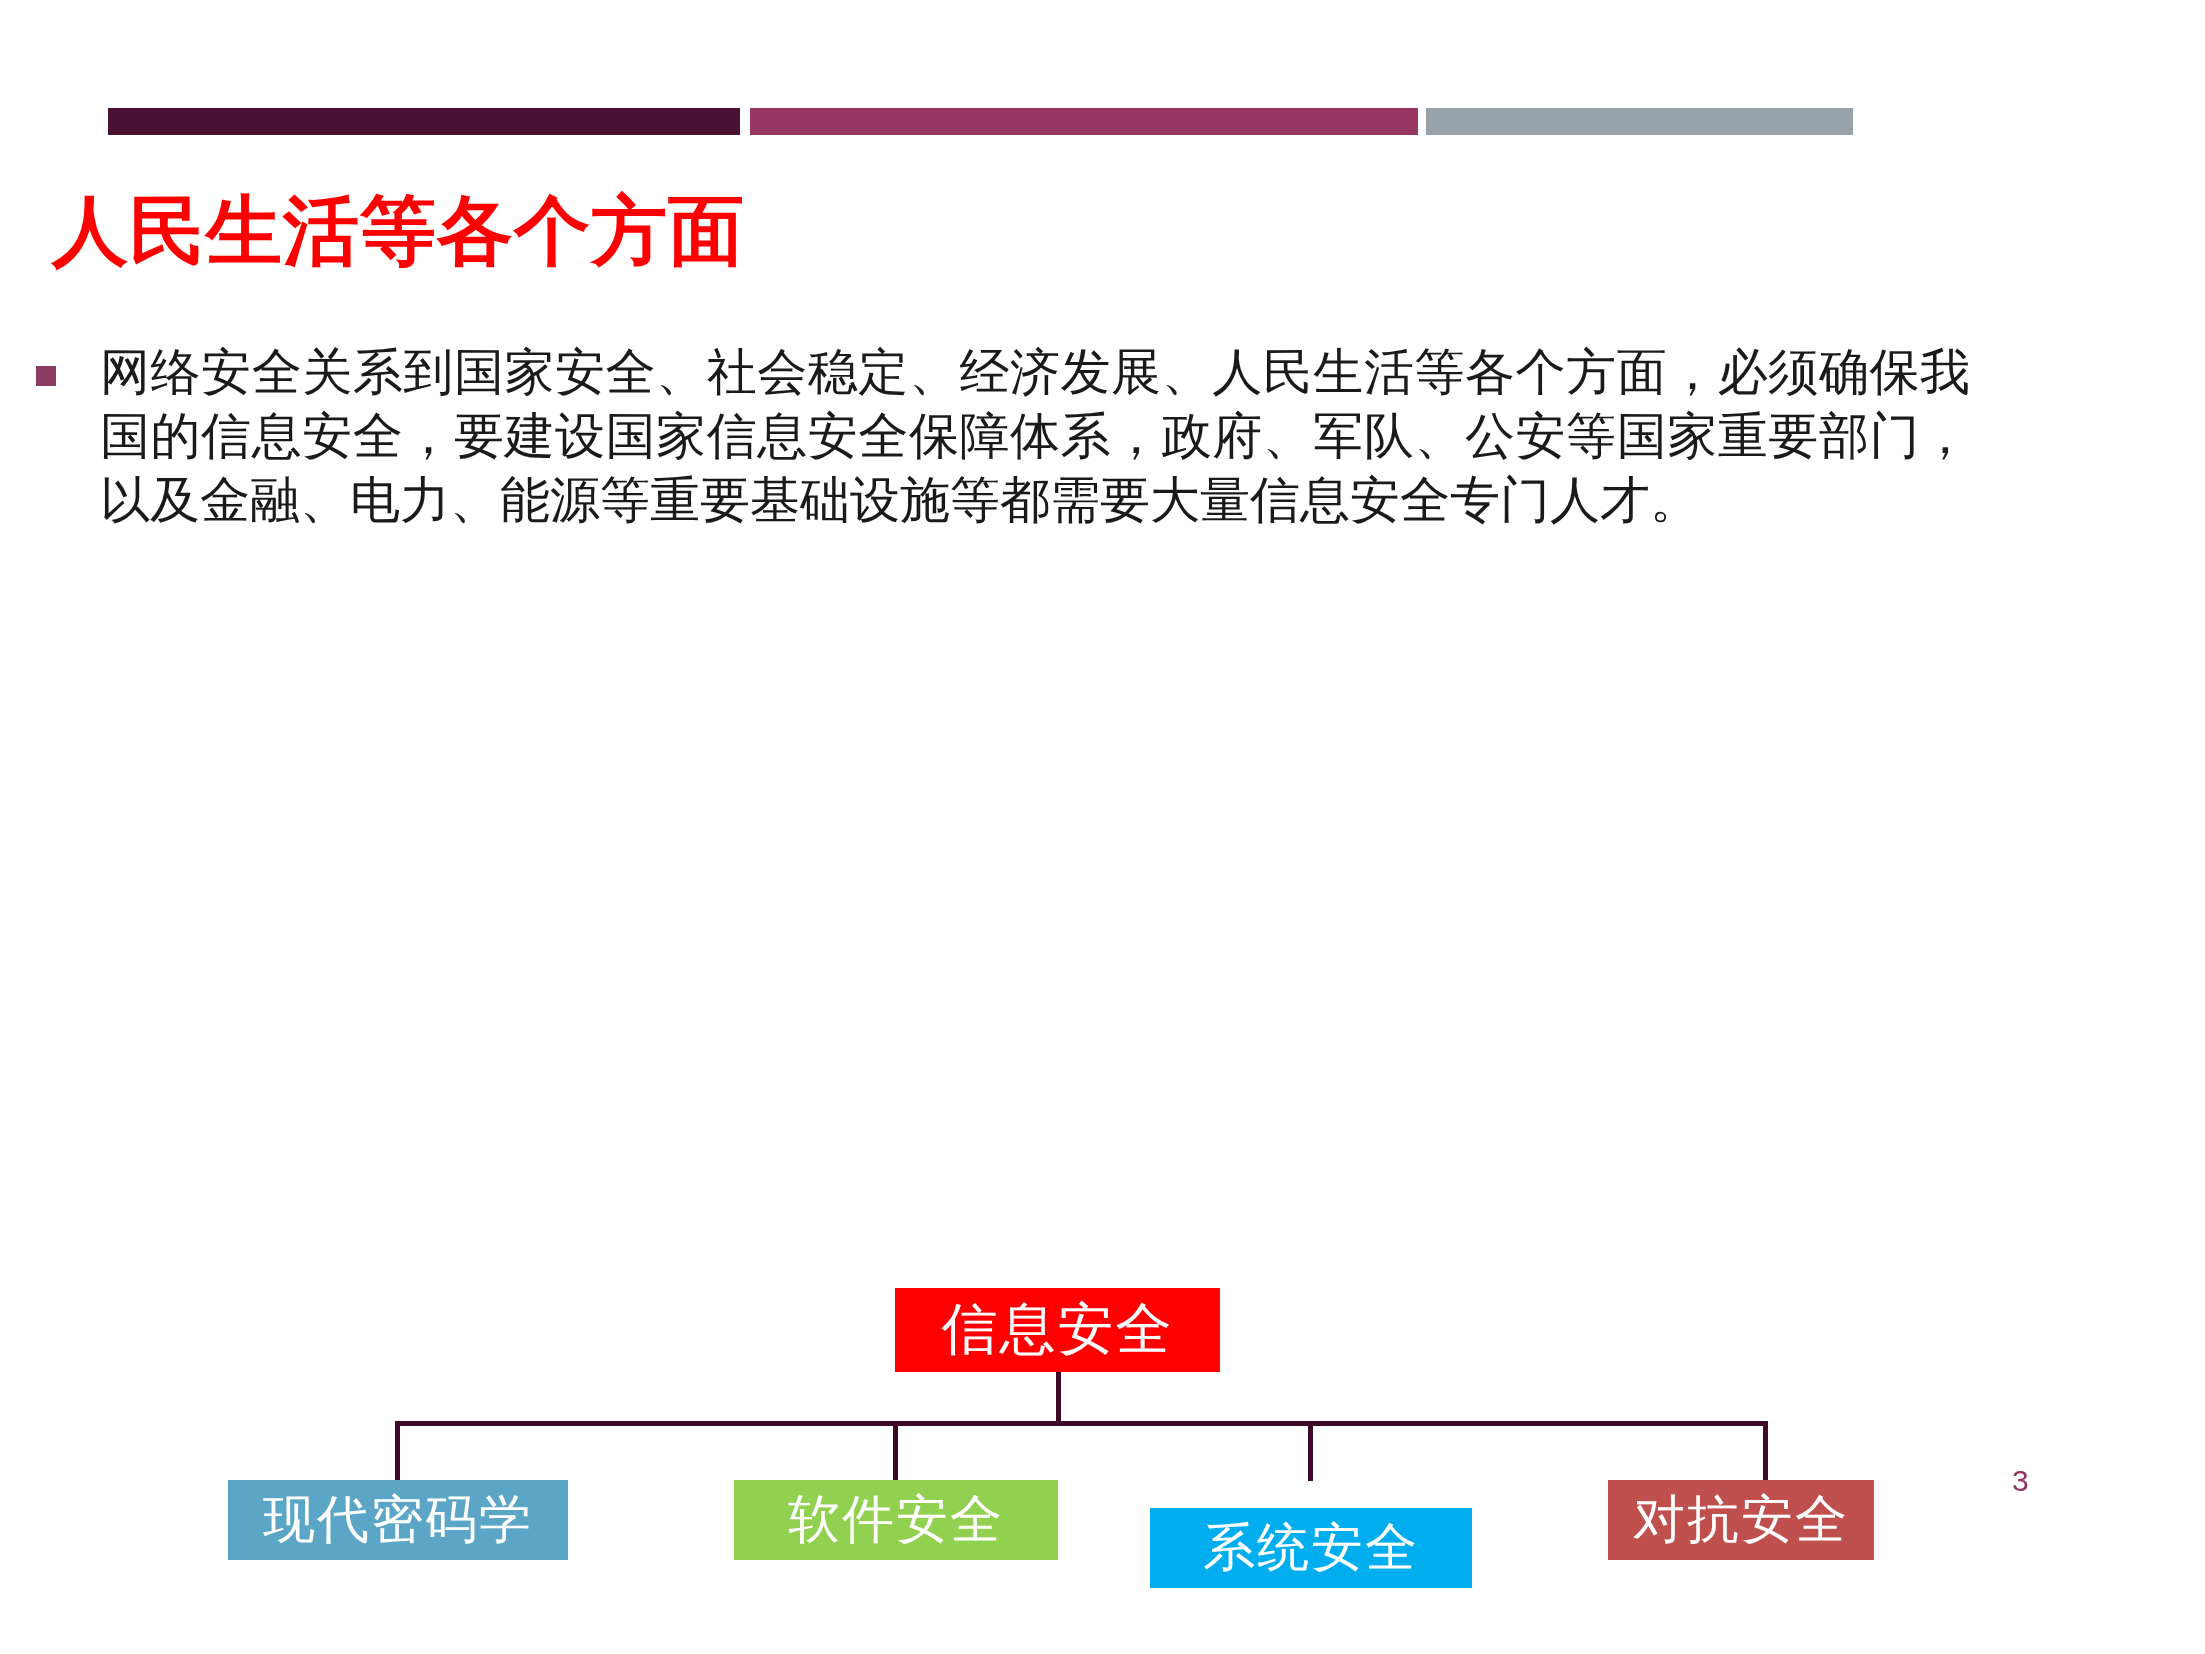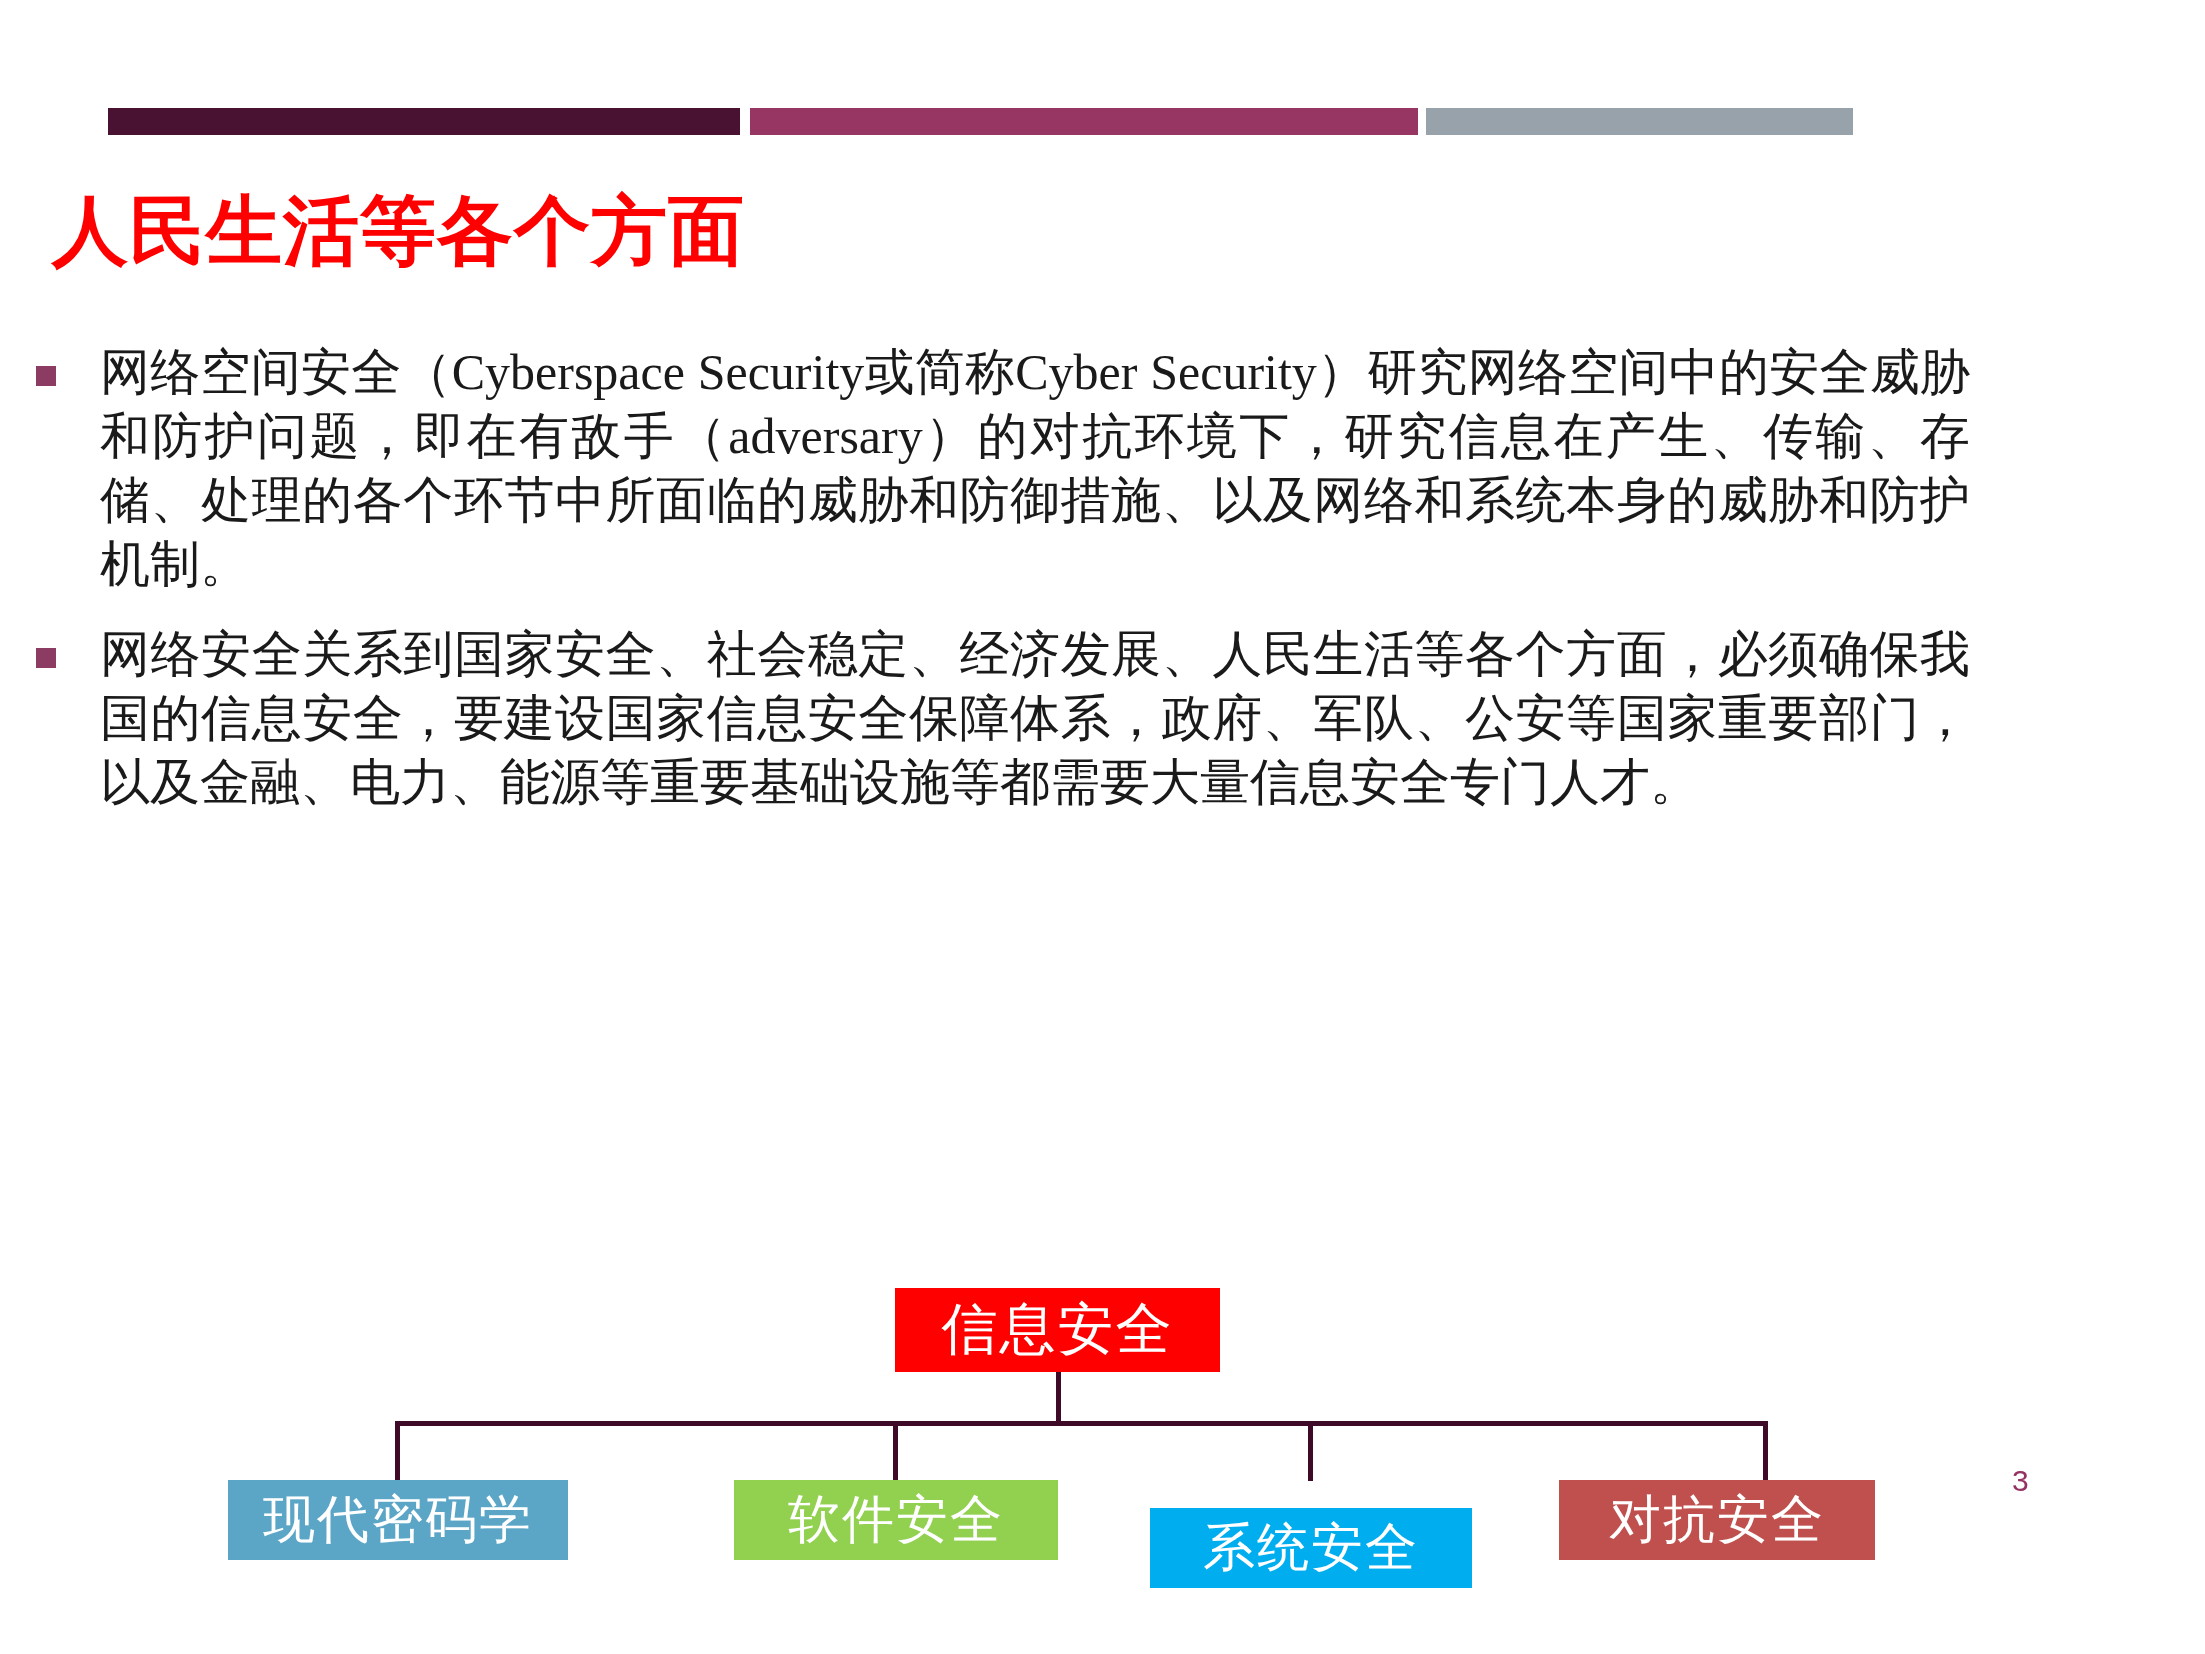--- a/index.html
+++ b/index.html
@@ -97,21 +97,21 @@
   .node.root {
     left: 895px; top: 1288px;
     width: 325px; height: 84px;
     background: #FF0000;
     font-size: 56px;
   }
   .node.leaf { height: 80px; top: 1480px; }
   .node.n1 { left: 228px;  width: 340px; background: #5BA6C6; }
   .node.n2 { left: 734px;  width: 324px; background: #92D050; }
   .node.n3 { left: 1150px; width: 322px; background: #00AEEF; margin-top: 28px; }
-  .node.n4 { left: 1559px; width: 316px; background: #C0504D; }
+  .node.n4 { left: 1608px; width: 266px; background: #C0504D; }
 
   .conn { position: absolute; background: #3E0A28; pointer-events: none; }
   .conn.v-root  { left: 1056px; top: 1372px; width: 5px;  height: 52px; }
   .conn.h-main  { left: 395px;  top: 1421px; width: 1373px; height: 5px; }
   .conn.v1 { left: 395px;  top: 1421px; width: 5px; height: 60px; }
   .conn.v2 { left: 893px;  top: 1421px; width: 5px; height: 60px; }
   .conn.v3 { left: 1308px; top: 1421px; width: 5px; height: 60px; }
   .conn.v4 { left: 1763px; top: 1421px; width: 5px; height: 60px; }
 
   
@@ -128,24 +128,20 @@
 <body>
 
 <div class="topbar b1"></div>
 <div class="topbar b2"></div>
 <div class="topbar b3"></div>
 
 <div class="slide-title">人民生活等各个方面</div>
 
 <div class="body-list">
 
-  <div class="bullet-row">
-    <span class="bullet-marker"></span>
-    <div class="bullet-text">网络空间安全（Cyberspace Security或简称Cyber Security）研究网络空间中的安全威胁和防护问题，即在有敌手（adversary）的对抗环境下，研究信息在产生、传输、存储、处理的各个环节中所面临的威胁和防御措施、以及网络和系统本身的威胁和防护机制。</div>
-  </div>
 
   <div class="bullet-row">
     <span class="bullet-marker"></span>
     <div class="bullet-text">网络安全关系到国家安全、社会稳定、经济发展、人民生活等各个方面，必须确保我国的信息安全，要建设国家信息安全保障体系，政府、军队、公安等国家重要部门，以及金融、电力、能源等重要基础设施等都需要大量信息安全专门人才。</div>
   </div>
 
 
 </div>
 
 <div class="chart-area">

